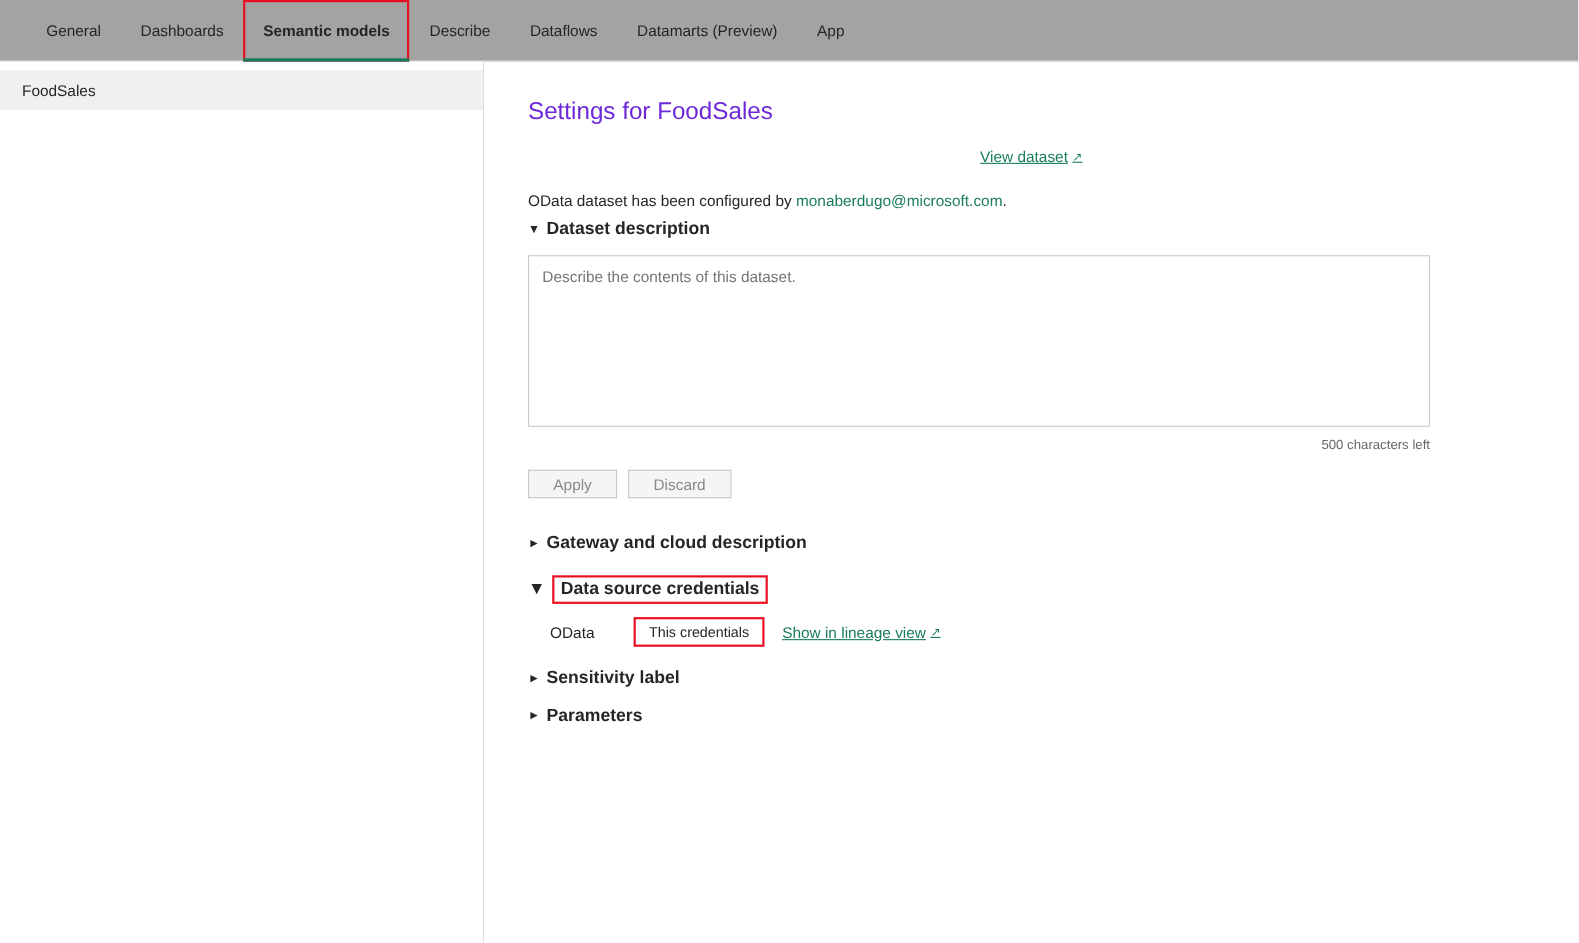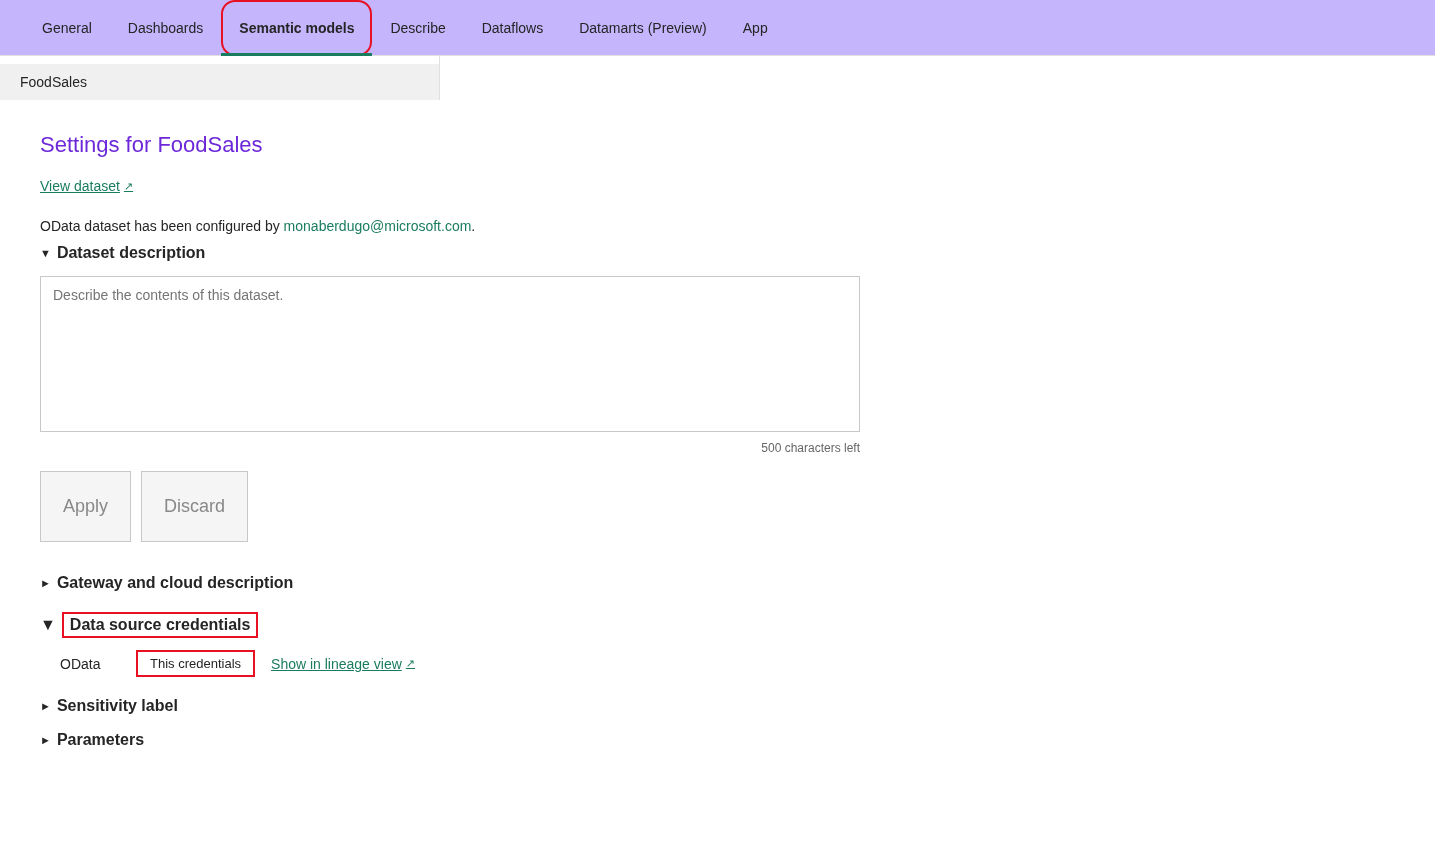--- a/index.html
+++ b/index.html
@@ -13,21 +13,21 @@
       overflow: hidden;
     }
 
     
     .top-nav {
       display: flex;
       align-items: center;
       padding: 0 24px;
       height: 56px;
       border-bottom: 1px solid #e0e0e0;
-      background: #c4b5fd;
+      background: #a3a3a3;
     }
     .nav-item {
       padding: 0 18px;
       height: 56px;
       display: flex;
       align-items: center;
       cursor: pointer;
       font-size: 14px;
       color: #252525;
       position: relative;
@@ -42,28 +42,26 @@
       position: absolute;
       bottom: 0;
       left: 0;
       right: 0;
       height: 3px;
       background: #1a7c5e;
     }
     .nav-item.active-border {
       outline: 2px solid #e81123;
       outline-offset: -2px;
-      border-radius: 14px;
     }
 
     
     .main-layout {
       display: flex;
       height: calc(857px - 56px);
-      flex-direction: column;
     }
 
     
     .sidebar {
       width: 440px;
       min-width: 440px;
       border-right: 1px solid #e0e0e0;
       background: #fff;
       padding-top: 8px;
     }
@@ -154,22 +152,22 @@
       margin-bottom: 16px;
     }
 
     .button-row {
       display: flex;
       gap: 10px;
       margin-bottom: 32px;
     }
 
     .btn {
-      padding: 24px 22px;
-      font-size: 18px;
+      padding: 4px 22px;
+      font-size: 14px;
       cursor: pointer;
       border: 1px solid #c8c8c8;
       background: #f5f5f5;
       color: #888;
       font-family: 'Segoe UI', Arial, sans-serif;
     }
 
     .section-divider {
       margin-bottom: 20px;
     }
@@ -261,21 +259,21 @@
 <div class="main-layout">
 
   <aside class="sidebar">
     <div class="sidebar-item">FoodSales</div>
   </aside>
 
   <main class="content">
 
     <h1 class="page-title">Settings for FoodSales</h1>
 
-    <div style="margin-bottom: 12px;">
+    <div style="margin-bottom: 12px; text-align: center;">
       <a class="view-dataset-link">
         <span>View dataset</span>
         <span class="external-icon">↗</span>
       </a>
     </div>
 
     <div class="configured-by">
       <span>OData dataset has been configured by </span><span class="email">monaberdugo@microsoft.com</span><span>.</span>
     </div>
 

